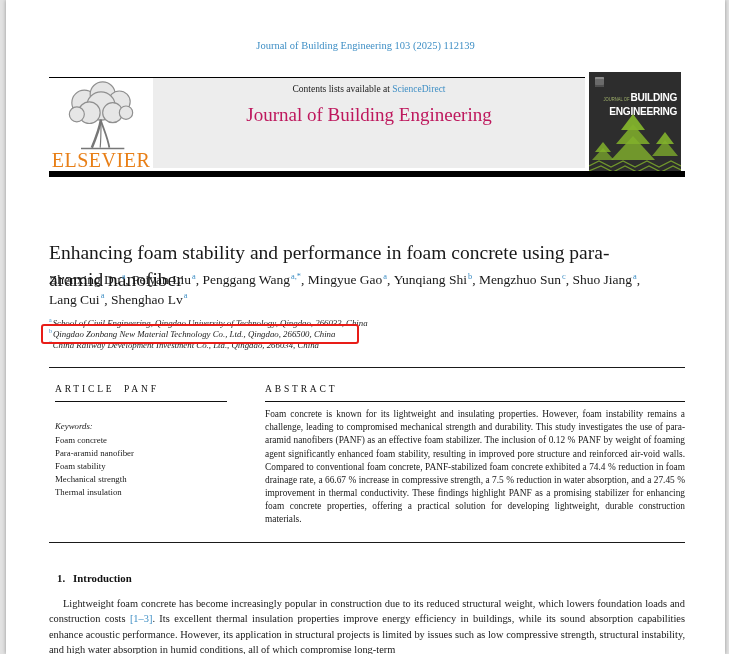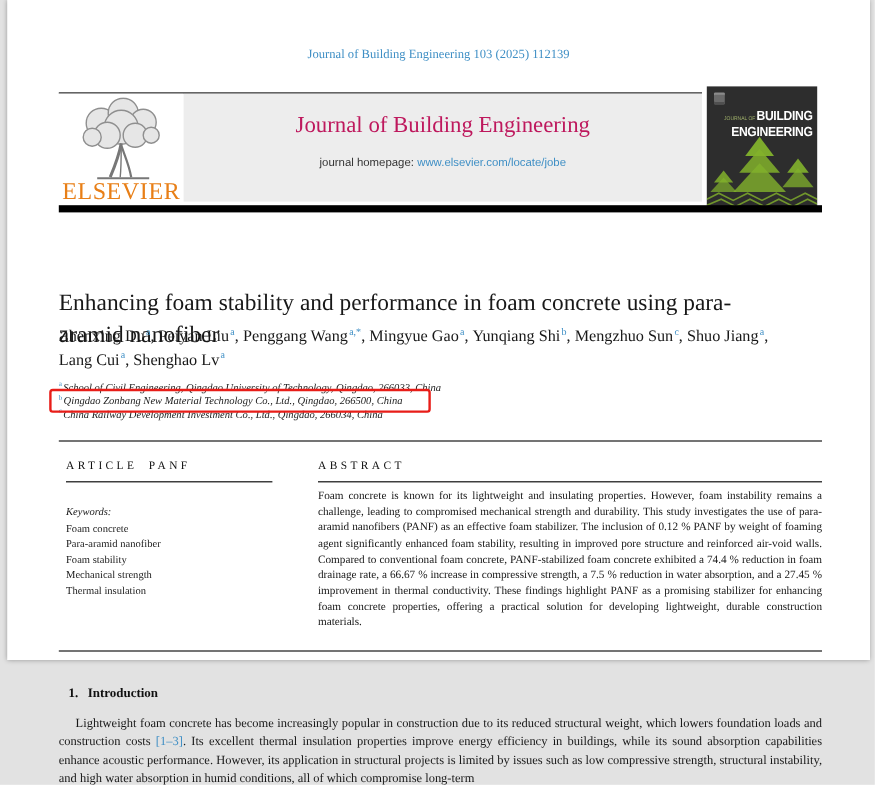--- a/index.html
+++ b/index.html
@@ -6,21 +6,21 @@
   html,body { width:729px; height:654px; }
   body {
     background:#e2e2e2;
     font-family:"Liberation Serif", serif;
     color:#1a1a1a;
     overflow:hidden;
     position:relative;
   }
   .page {
     position:absolute; left:6px; top:0;
-    width:719px; height:550px;
+    width:719px; height:654px;
     background:#ffffff;
     box-shadow:0 0 4px rgba(0,0,0,.35);
   }
   .link { color:var(--link-blue,#3f8fc5); text-decoration:none; cursor:pointer; }
 
   
   .journal-ref {
     position:absolute; top:40px; left:0; right:0;
     text-align:center; font-size:10.5px; color:var(--link-blue,#3f8fc5);
   }
@@ -140,24 +140,24 @@
         <g stroke="#777" fill="none">
           <path d="M50,46 C48,58 44,68 39,80" stroke-width="3"></path>
           <path d="M50,48 C54,60 58,68 60,80" stroke-width="2.2"></path>
           <path d="M50,50 C50,62 50,70 49,80" stroke-width="1.4"></path>
           <line x1="26" y1="81" x2="78" y2="81" stroke-width="2"></line>
         </g>
       </svg>
       <div class="elsevier-word">ELSEVIER</div>
     </div>
     <div class="banner-center">
+      <div class="contents-line">
+        <span>Contents lists available at </span><span class="link">ScienceDirect</span>
+      </div>
       <div class="journal-name">Journal of Building Engineering</div>
-      <div class="homepage-line">
-        <span>journal homepage: </span><span class="link">www.elsevier.com/locate/jobe</span>
-      </div>
     </div>
   </div>
 
   <div class="cover">
     <div class="cover-emblem"></div>
     <div class="cover-title">
       <div><span class="cover-journal-of">JOURNAL OF</span><span>BUILDING</span></div>
       <div>ENGINEERING</div>
     </div>
     <svg class="cover-trees" width="92" height="58" viewBox="0 0 92 58">

